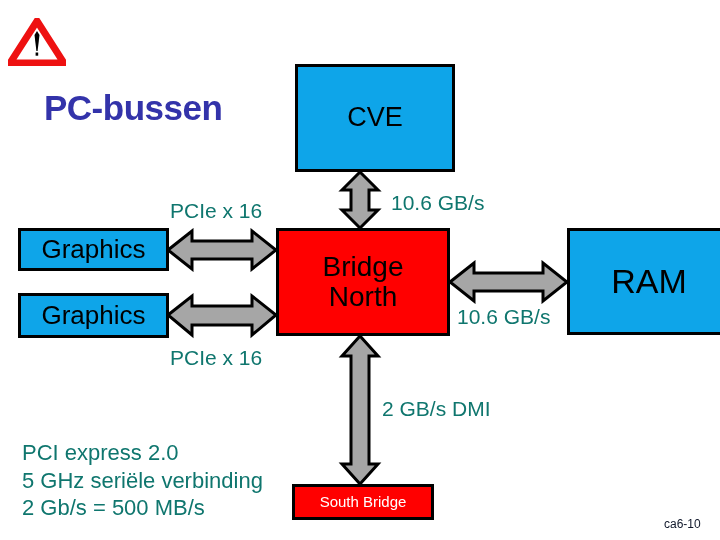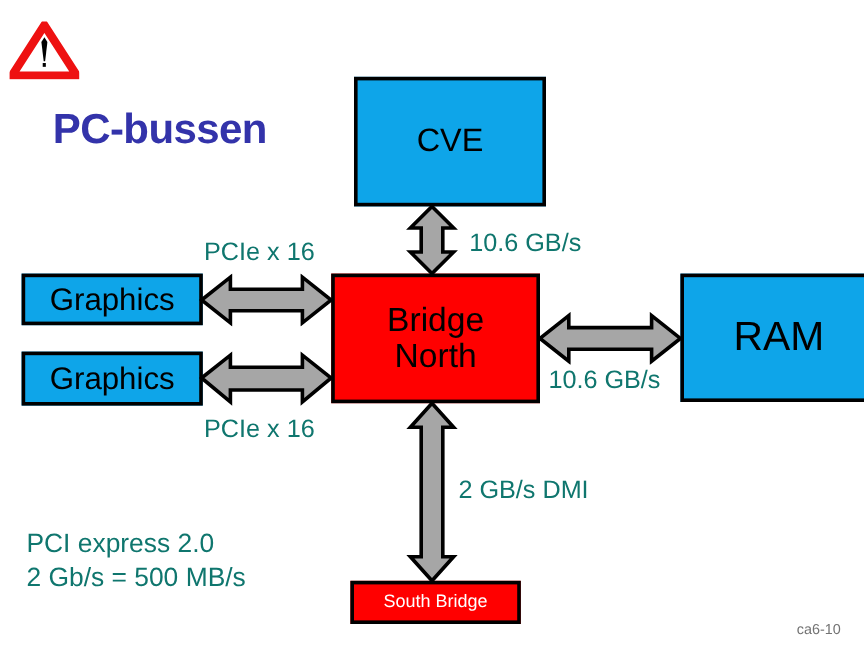--- a/index.html
+++ b/index.html
@@ -98,21 +98,21 @@
   #lbl-pcie-bottom { left: 170px; top: 345px; font-size: 21px; }
   #lbl-cve-speed   { left: 391px; top: 190px; font-size: 21px; }
   #lbl-ram-speed   { left: 457px; top: 304px; font-size: 21px; }
   #lbl-dmi {
     left: 382px; top: 396px; font-size: 21px;
   }
   #lbl-pcispec {
     left: 22px; top: 439px; font-size: 22px;
   }
   #lbl-pagenum {
-    left: 664px; top: 517px; font-size: 12px; color: #737373;
+    left: 664px; top: 517px; font-size: 12px; color: #0f172a;
   }
 </style>
 </head>
 <body>
 
 <div id="slide">
 
   <div class="abs" id="warn-icon">
     <svg width="58" height="48" viewBox="0 0 58 48">
       <polygon points="29,3 56,45 2,45" fill="#ffffff" stroke="#ee1111" stroke-width="7" stroke-linejoin="miter"></polygon>
@@ -181,18 +181,19 @@
   <div class="abs label" id="lbl-pcie-bottom">PCIe x 16</div>
   <div class="abs label" id="lbl-cve-speed">10.6 GB/s</div>
   <div class="abs label" id="lbl-ram-speed">10.6 GB/s</div>
 
   <div class="abs label" id="lbl-dmi">
     <div>2 GB/s  DMI</div>
   </div>
 
   <div class="abs label" id="lbl-pcispec">
     <div>PCI express 2.0</div>
+    <div>5 GHz seriële verbinding</div>
     <div>2 Gb/s = 500 MB/s</div>
   </div>
 
   <div class="abs label" id="lbl-pagenum">ca6-10</div>
 
 </div>
 
 </body></html>

